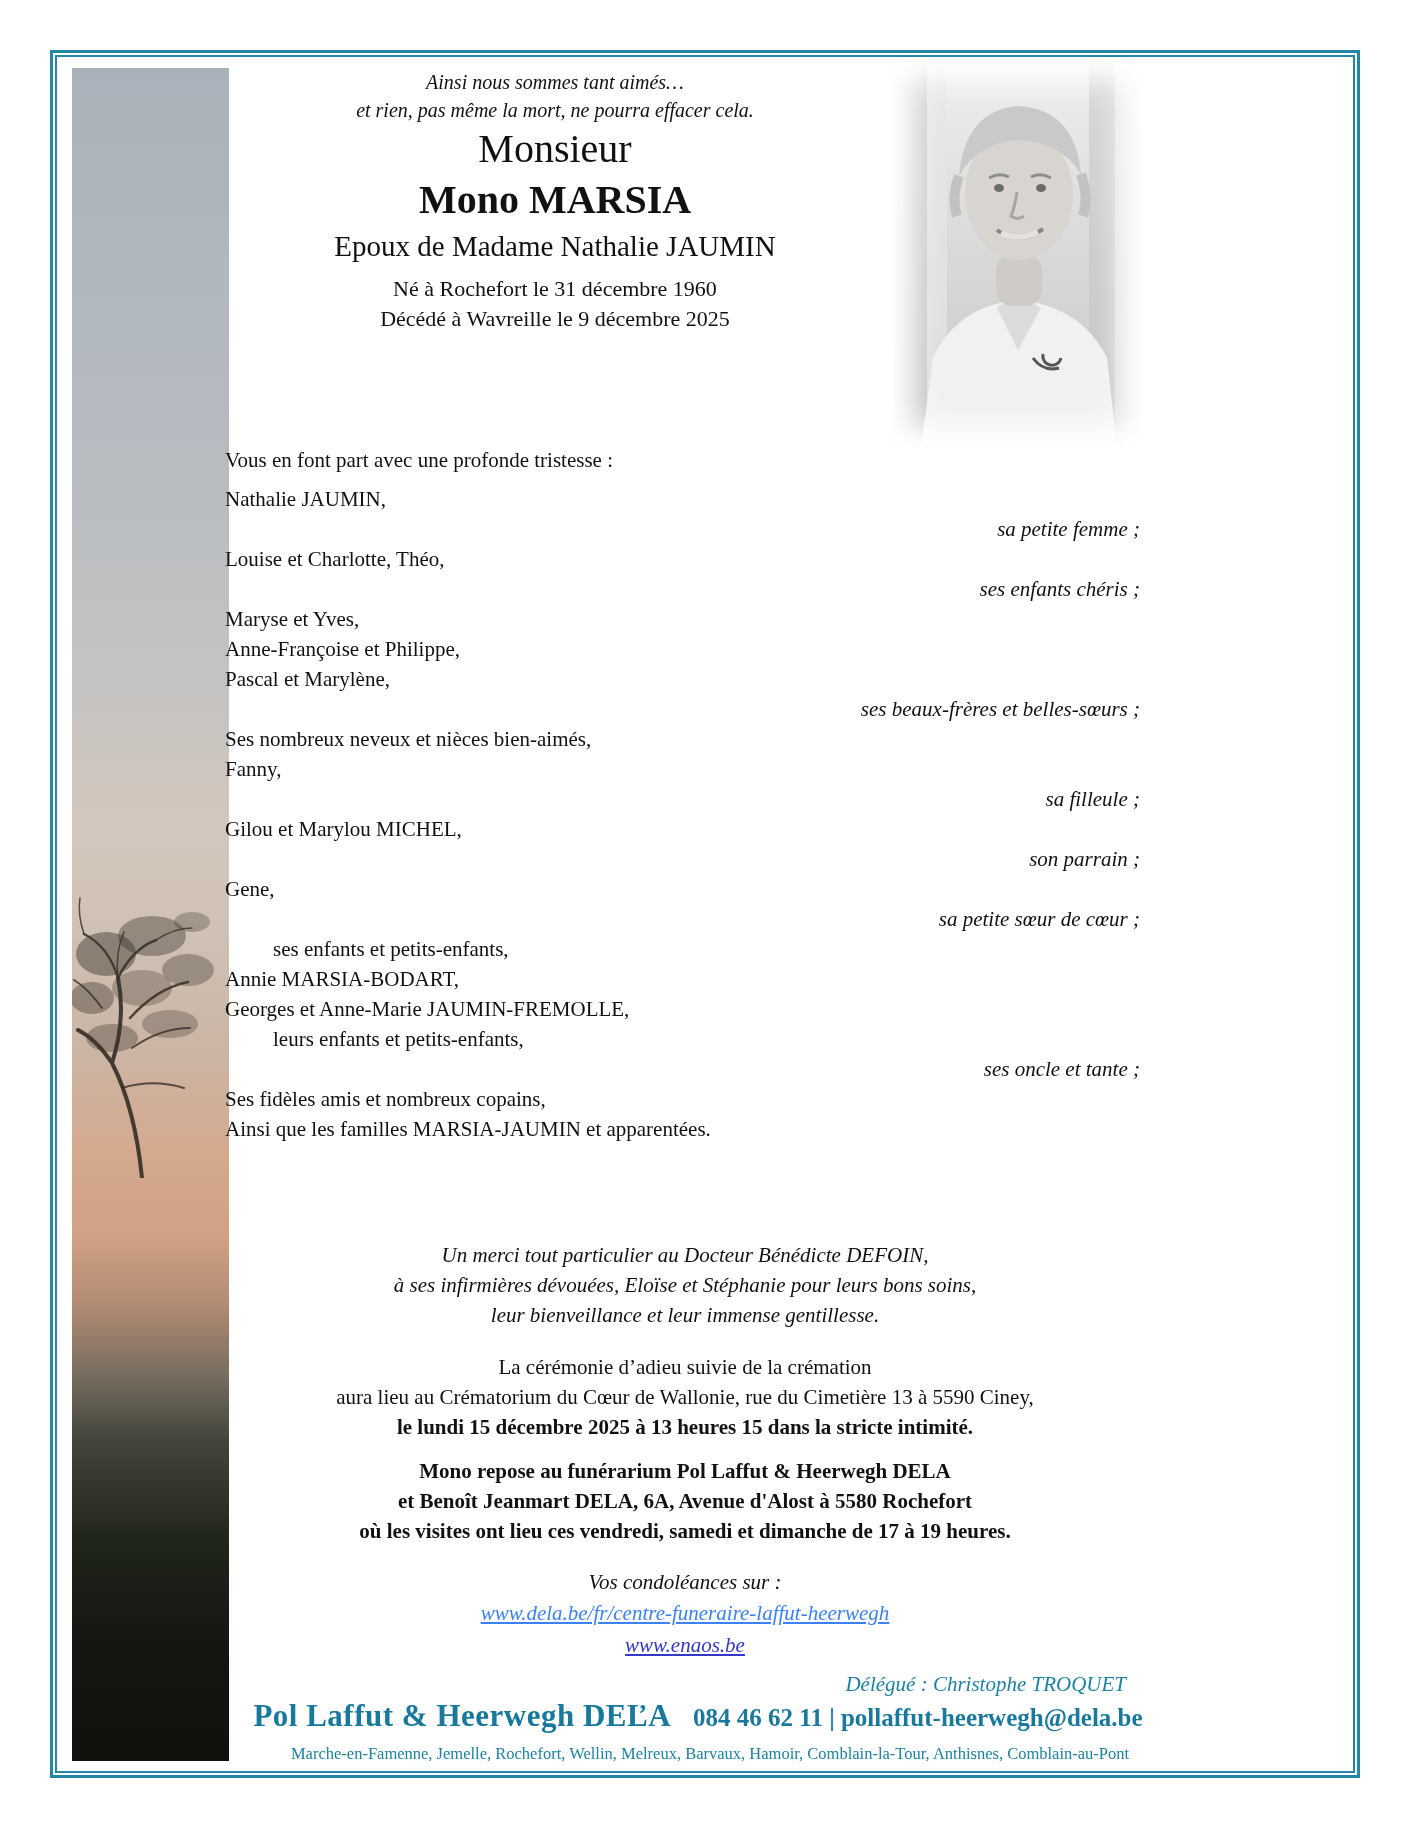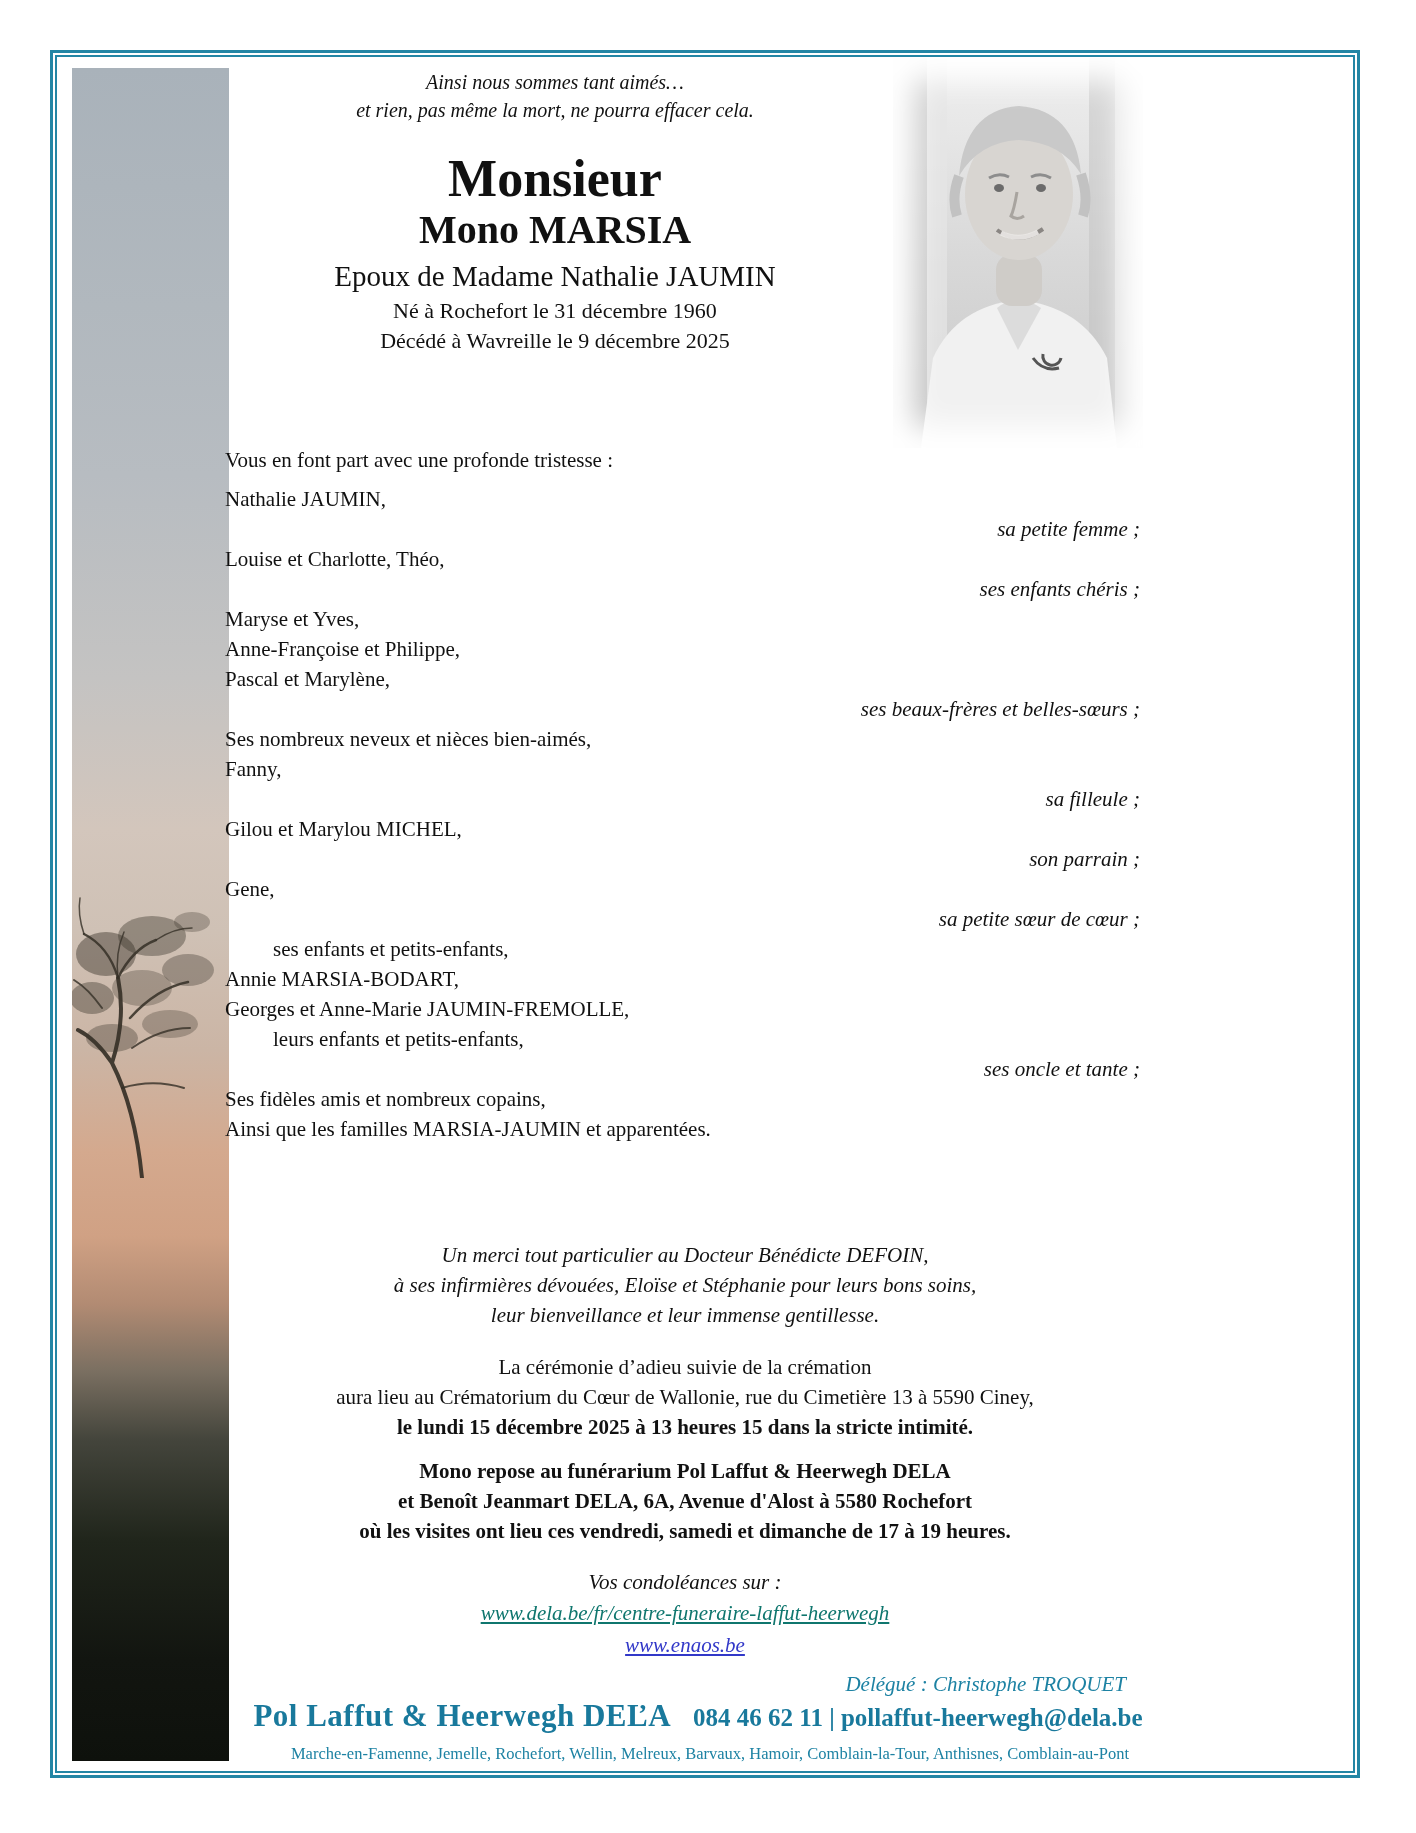--- a/index.html
+++ b/index.html
@@ -15,24 +15,24 @@
       #d3c6bc 45%, #cfc1b5 51%, #cbb5a5 58%, #d4a98e 64%,
       #d0a184 69%, #b28b73 73%, #7a6f61 77%, #44453c 81%,
       #20251b 87%, #121510 94%, #0e110c 100%);}
   .strip svg{position:absolute;left:0;top:790px;}
   
   .portrait{position:absolute;left:893px;top:58px;width:250px;height:390px;overflow:hidden;}
   .portrait .fade{position:absolute;inset:0;box-shadow:inset 0 0 30px 22px #ffffff;}
   
   .header{position:absolute;left:230px;top:68px;width:650px;text-align:center;}
   .epigraph{font-style:italic;font-size:20px;line-height:28px;}
-  .salutation{font-weight:bold;font-size:52px;line-height:50px;margin-top:30px;}
+  .salutation{font-weight:normal;font-size:40px;line-height:50px;}
   .deceased{font-weight:bold;font-size:40px;line-height:52px;}
   .spouse{font-size:29px;line-height:40px;}
-  .dates{font-size:22px;line-height:30px;margin-top:0;}
+  .dates{font-size:22px;line-height:30px;margin-top:8px;}
   
   .bodylist{position:absolute;left:225px;top:445px;width:915px;font-size:21px;}
   .intro{line-height:30px;margin-bottom:9px;}
   .family-line{line-height:30px;}
   .family-line.indent{padding-left:48px;}
   .relation{line-height:30px;text-align:right;font-style:italic;}
   
   .centerblock{position:absolute;left:230px;width:910px;text-align:center;font-size:21px;line-height:30px;}
   .thanks{top:1240px;font-style:italic;}
   .ceremony{top:1352px;}
@@ -180,21 +180,21 @@
 </div>
 
 <div class="centerblock repose">
   <div>Mono repose au funérarium Pol Laffut &amp; Heerwegh DELA</div>
   <div>et Benoît Jeanmart DELA, 6A, Avenue d'Alost à 5580 Rochefort</div>
   <div>où les visites ont lieu ces vendredi, samedi et dimanche de 17 à 19 heures.</div>
 </div>
 
 <div class="centerblock condolences">
   <div class="c-intro">Vos condoléances sur :</div>
-  <a href="#" id="link1" style="color: #0f766e;">www.dela.be/fr/centre-funeraire-laffut-heerwegh</a>
+  <a href="#" id="link1" style="color: #3b82f6;">www.dela.be/fr/centre-funeraire-laffut-heerwegh</a>
   <a href="#" id="link2" style="color: rgb(50, 56, 200);">www.enaos.be</a>
 </div>
 
 <div class="delegate" id="delegate" style="color: rgb(29, 130, 163);">Délégué : Christophe TROQUET</div>
 
 <div class="brandrow">
   <span class="brand" id="brand" style="color: rgb(25, 121, 156);">Pol Laffut &amp; Heerwegh DEĽA</span><span class="contact" id="contact" style="color: rgb(25, 121, 156);">084 46 62 11 | pollaffut-heerwegh@dela.be</span>
 </div>
 <div class="locations" id="locations" style="color: rgb(29, 130, 163);">Marche-en-Famenne, Jemelle, Rochefort, Wellin, Melreux, Barvaux, Hamoir, Comblain-la-Tour, Anthisnes, Comblain-au-Pont</div>
 

